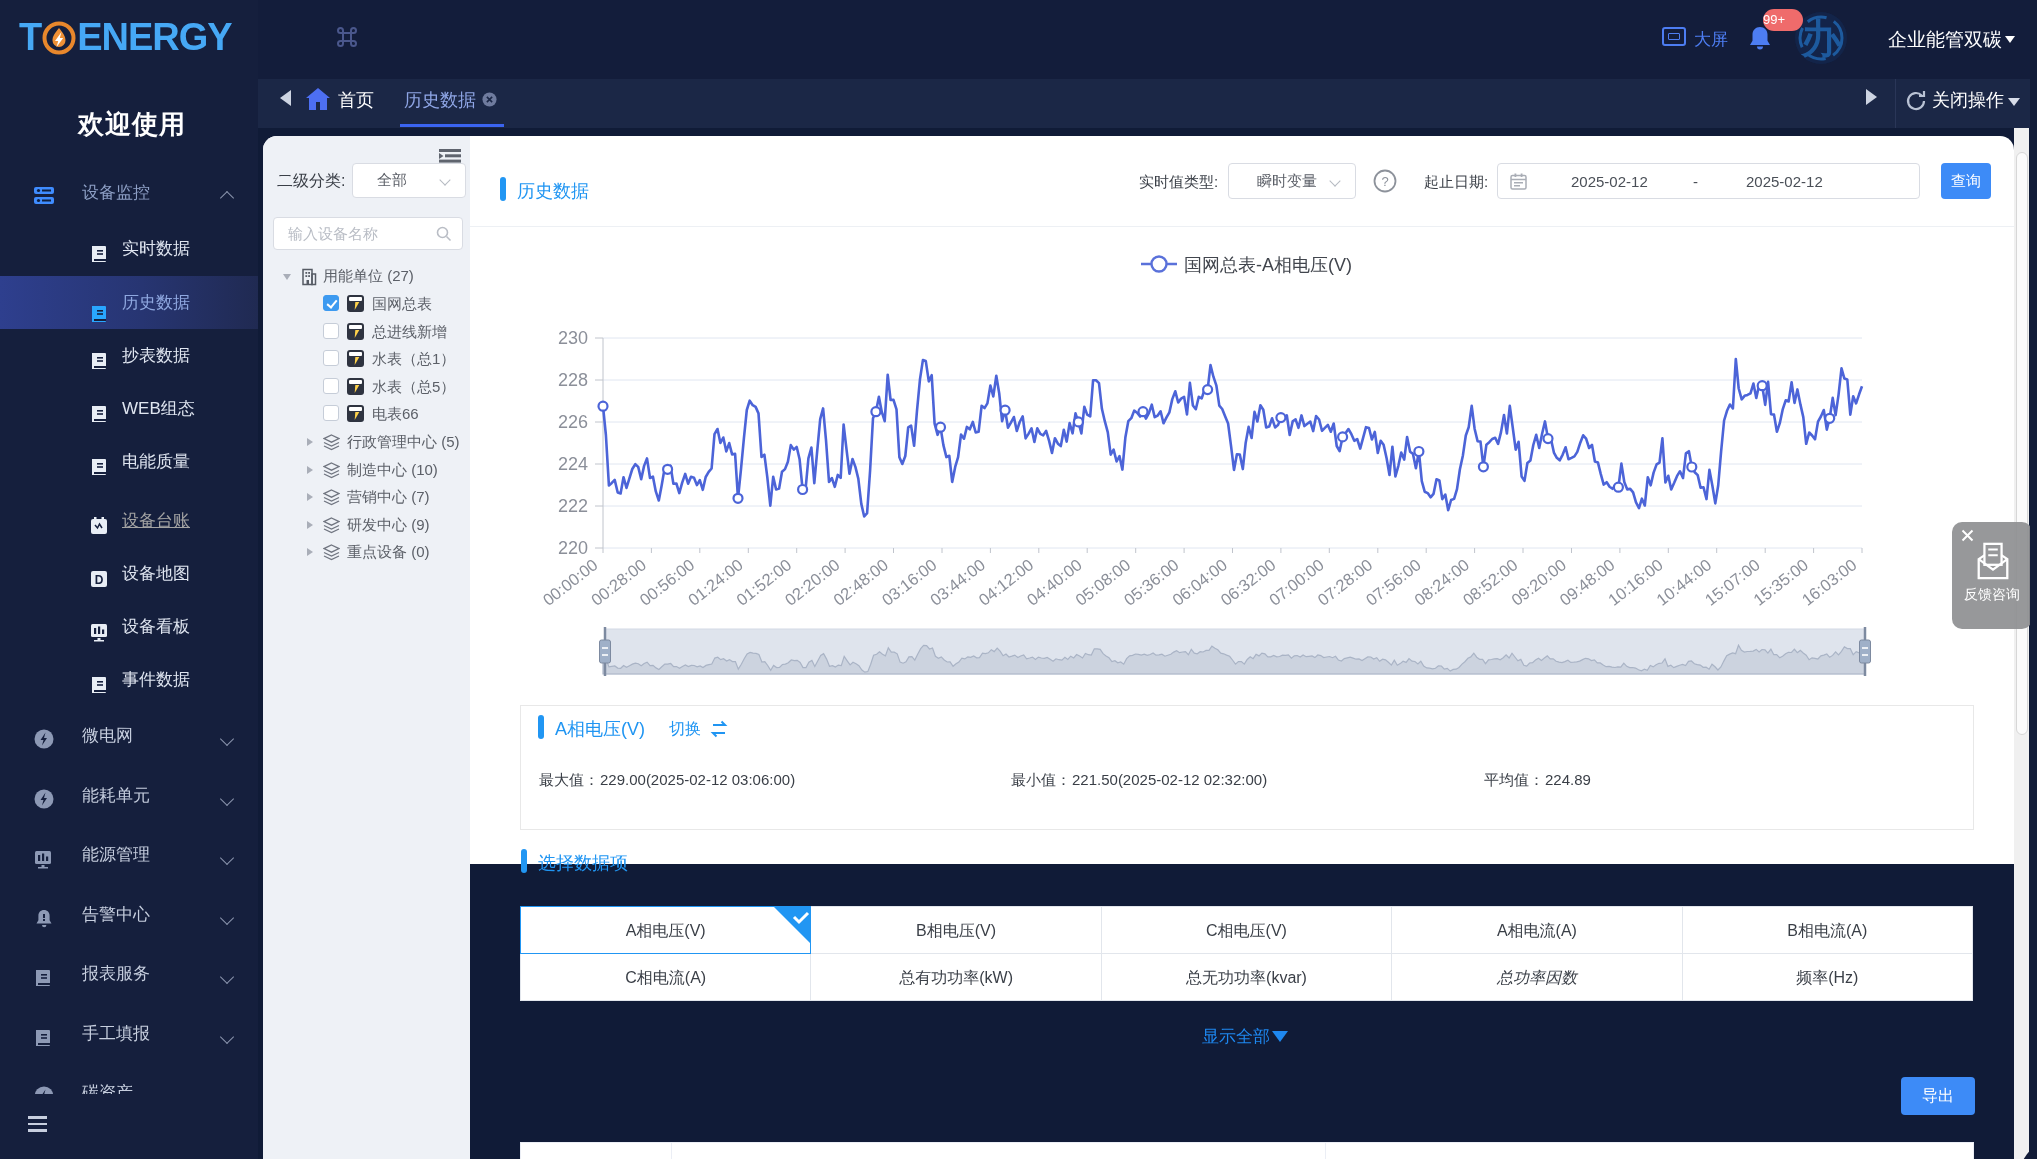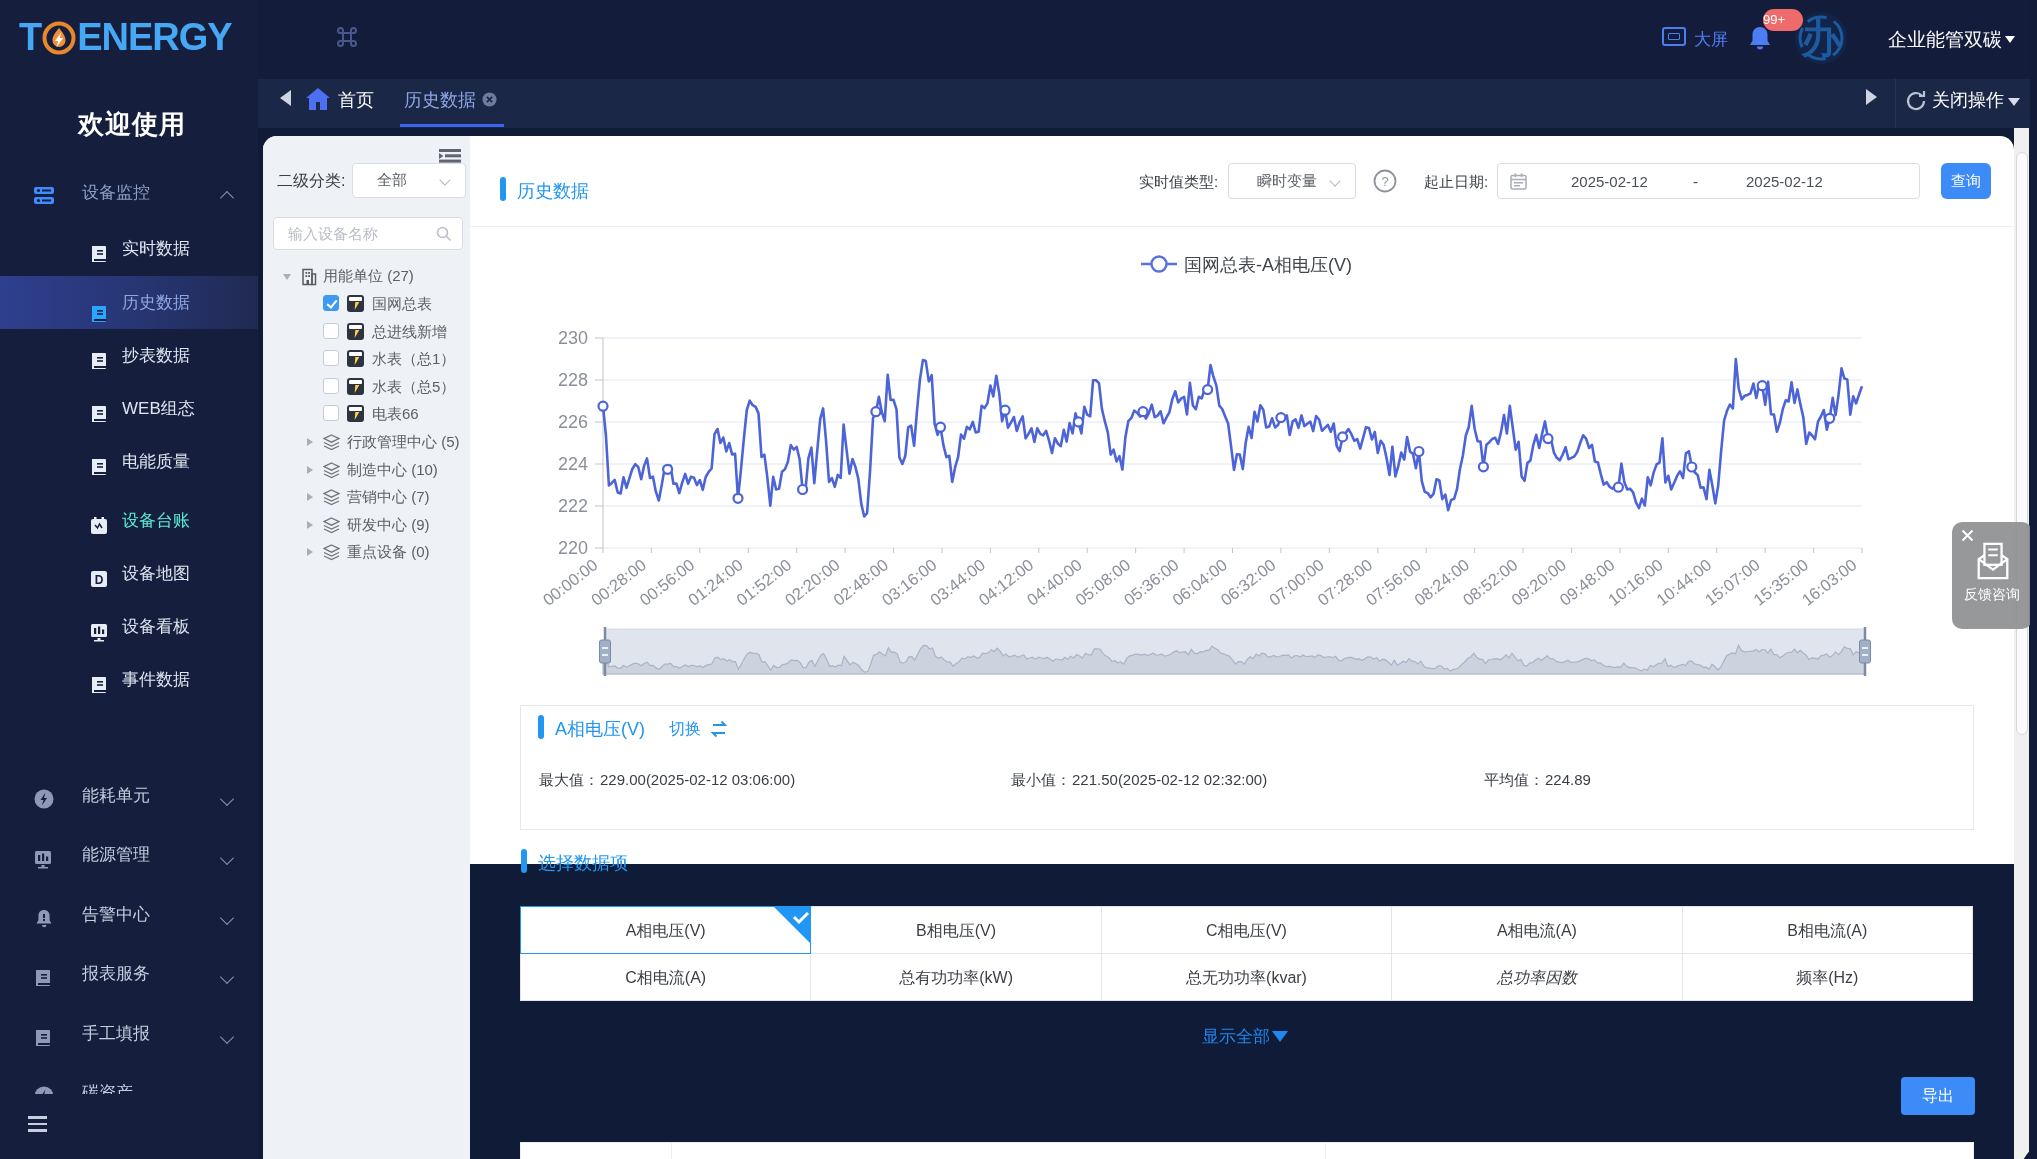--- a/index.html
+++ b/index.html
@@ -100,20 +100,28 @@
           <rect x="1" y="2" width="20" height="7" rx="2" fill="#3f8cff"></rect>
           <rect x="1" y="12" width="20" height="7" rx="2" fill="#3f8cff"></rect>
           <circle cx="5.5" cy="5.5" r="1.6" fill="#10203f"></circle>
           <circle cx="5.5" cy="15.5" r="1.6" fill="#10203f"></circle>
           <rect x="9" y="4.5" width="9" height="2" fill="#10203f"></rect>
           <rect x="9" y="14.5" width="9" height="2" fill="#10203f"></rect>
         </svg></span>
       <span class="gt" style="color:#8d9fc5;">设备监控</span>
       <span class="ca" style="transform:rotate(-135deg);top:20px;"></span>
     </div>
+<div class="gitem" style="top:716px;">
+      <span class="gi"><svg width="22" height="22" viewBox="0 0 22 22">
+          <circle cx="11" cy="11" r="9.5" fill="#8d99b5"></circle>
+          <path d="M12.5 4.5 L7.5 12 h3 l-1.5 5.5 5-7.5 h-3 z" fill="#151f3d"></path>
+        </svg></span>
+      <span class="gt" style="color:#c6cede;">微电网</span>
+      <span class="ca" style="transform:rotate(45deg);top:18px;"></span>
+    </div>
 <div class="gitem" style="top:776px;">
       <span class="gi"><svg width="22" height="22" viewBox="0 0 22 22">
           <circle cx="11" cy="11" r="9.5" fill="#8d99b5"></circle>
           <path d="M12.5 4.5 L7.5 12 h3 l-1.5 5.5 5-7.5 h-3 z" fill="#151f3d"></path>
         </svg></span>
       <span class="gt" style="color:#c6cede;">能耗单元</span>
       <span class="ca" style="transform:rotate(45deg);top:18px;"></span>
     </div>
 <div class="gitem" style="top:835px;">
       <span class="gi"><svg width="20" height="20" viewBox="0 0 20 20">
@@ -214,21 +222,21 @@
           <rect x="8" y="9.2" width="6" height="1.6" fill="#151f3d"></rect>
           <rect x="5" y="15" width="12" height="2" fill="#151f3d"></rect>
         </svg></span><span class="st" style="color:#dfe5f0;">电能质量</span><span class="ca" style="transform:rotate(45deg);top:16px;"></span></div>
 <div class="sitem" style="top:501px;height:40px;line-height:40px;">
       <span class="si" style="top:10px;"><svg width="20" height="20" viewBox="0 0 20 20">
           <rect x="2" y="3" width="16" height="15" rx="2" fill="#e8edf5"></rect>
           <rect x="5" y="1" width="2.5" height="4" fill="#e8edf5"></rect>
           <rect x="12.5" y="1" width="2.5" height="4" fill="#e8edf5"></rect>
           <path d="M6 9 l2.5 3 2-4 2.5 4" stroke="#151f3d" stroke-width="1.5" fill="none"></path>
         </svg></span>
-      <span class="st" style="color:#5eead4;">设备台账</span>
+      <span class="st" style="color:#a3a3a3;text-decoration:underline;">设备台账</span>
     </div>
 <div class="sitem" style="top:554px;height:40px;line-height:40px;">
       <span class="si" style="top:10px;"><svg width="20" height="20" viewBox="0 0 20 20">
           <rect x="2" y="2" width="16" height="16" rx="2" fill="#e8edf5"></rect>
           <text x="10" y="14.5" font-size="12" fill="#151f3d" text-anchor="middle" font-weight="bold">D</text>
         </svg></span>
       <span class="st" style="color:#dfe5f0;">设备地图</span>
     </div>
 <div class="sitem" style="top:607px;height:40px;line-height:40px;">
       <span class="si" style="top:10px;"><svg width="20" height="20" viewBox="0 0 20 20">
@@ -380,21 +388,21 @@
         <path d="M1 6.5 h15" stroke="#a9adb5" stroke-width="1.5"></path>
         <rect x="4.5" y="0.5" width="1.8" height="3.5" fill="#a9adb5"></rect>
         <rect x="10.7" y="0.5" width="1.8" height="3.5" fill="#a9adb5"></rect>
         <rect x="4" y="9" width="9" height="1.5" fill="#a9adb5"></rect>
         <rect x="4" y="12" width="6" height="1.5" fill="#a9adb5"></rect>
       </svg>
 <span style="position:absolute;left:73px;top:9px;font-size:15px;color:#4a4f57;">2025-02-12</span>
 <span style="position:absolute;left:195px;top:9px;font-size:15px;color:#4a4f57;">-</span>
 <span style="position:absolute;left:248px;top:9px;font-size:15px;color:#4a4f57;">2025-02-12</span>
     </div>
-<div class="btn" style="left:1678px;top:27px;width:50px;height:36px;line-height:36px;font-size:15px;border-radius:6px;">查询</div>
+<div class="btn" style="left:1678px;top:27px;width:50px;height:36px;line-height:36px;font-size:15px;">查询</div>
 <div class="abs" style="left:207px;top:90px;width:1544px;height:1px;background:#edf0f4;"></div>
 </div>
 <svg class="abs" style="left:0;top:0;z-index:2;pointer-events:none;" width="2037" height="1159" viewBox="0 0 2037 1159">
 <path d="M1141 264 h36" stroke="#5a71da" stroke-width="2.4" fill="none"></path>
     <circle cx="1159" cy="264" r="7.5" fill="#fff" stroke="#5a71da" stroke-width="2.4"></circle>
 <text x="1184" y="271" font-size="18" fill="#41454d">国网总表-A相电压(V)</text>
 <line x1="603" y1="338" x2="1862" y2="338" stroke="#E0E6F1" stroke-width="1"></line>
 <line x1="595" y1="338" x2="603" y2="338" stroke="#c0c4cc" stroke-width="1"></line>
 <text x="588" y="344" font-size="18" fill="#8b8f99" text-anchor="end">230</text>
 <line x1="603" y1="380" x2="1862" y2="380" stroke="#E0E6F1" stroke-width="1"></line>

